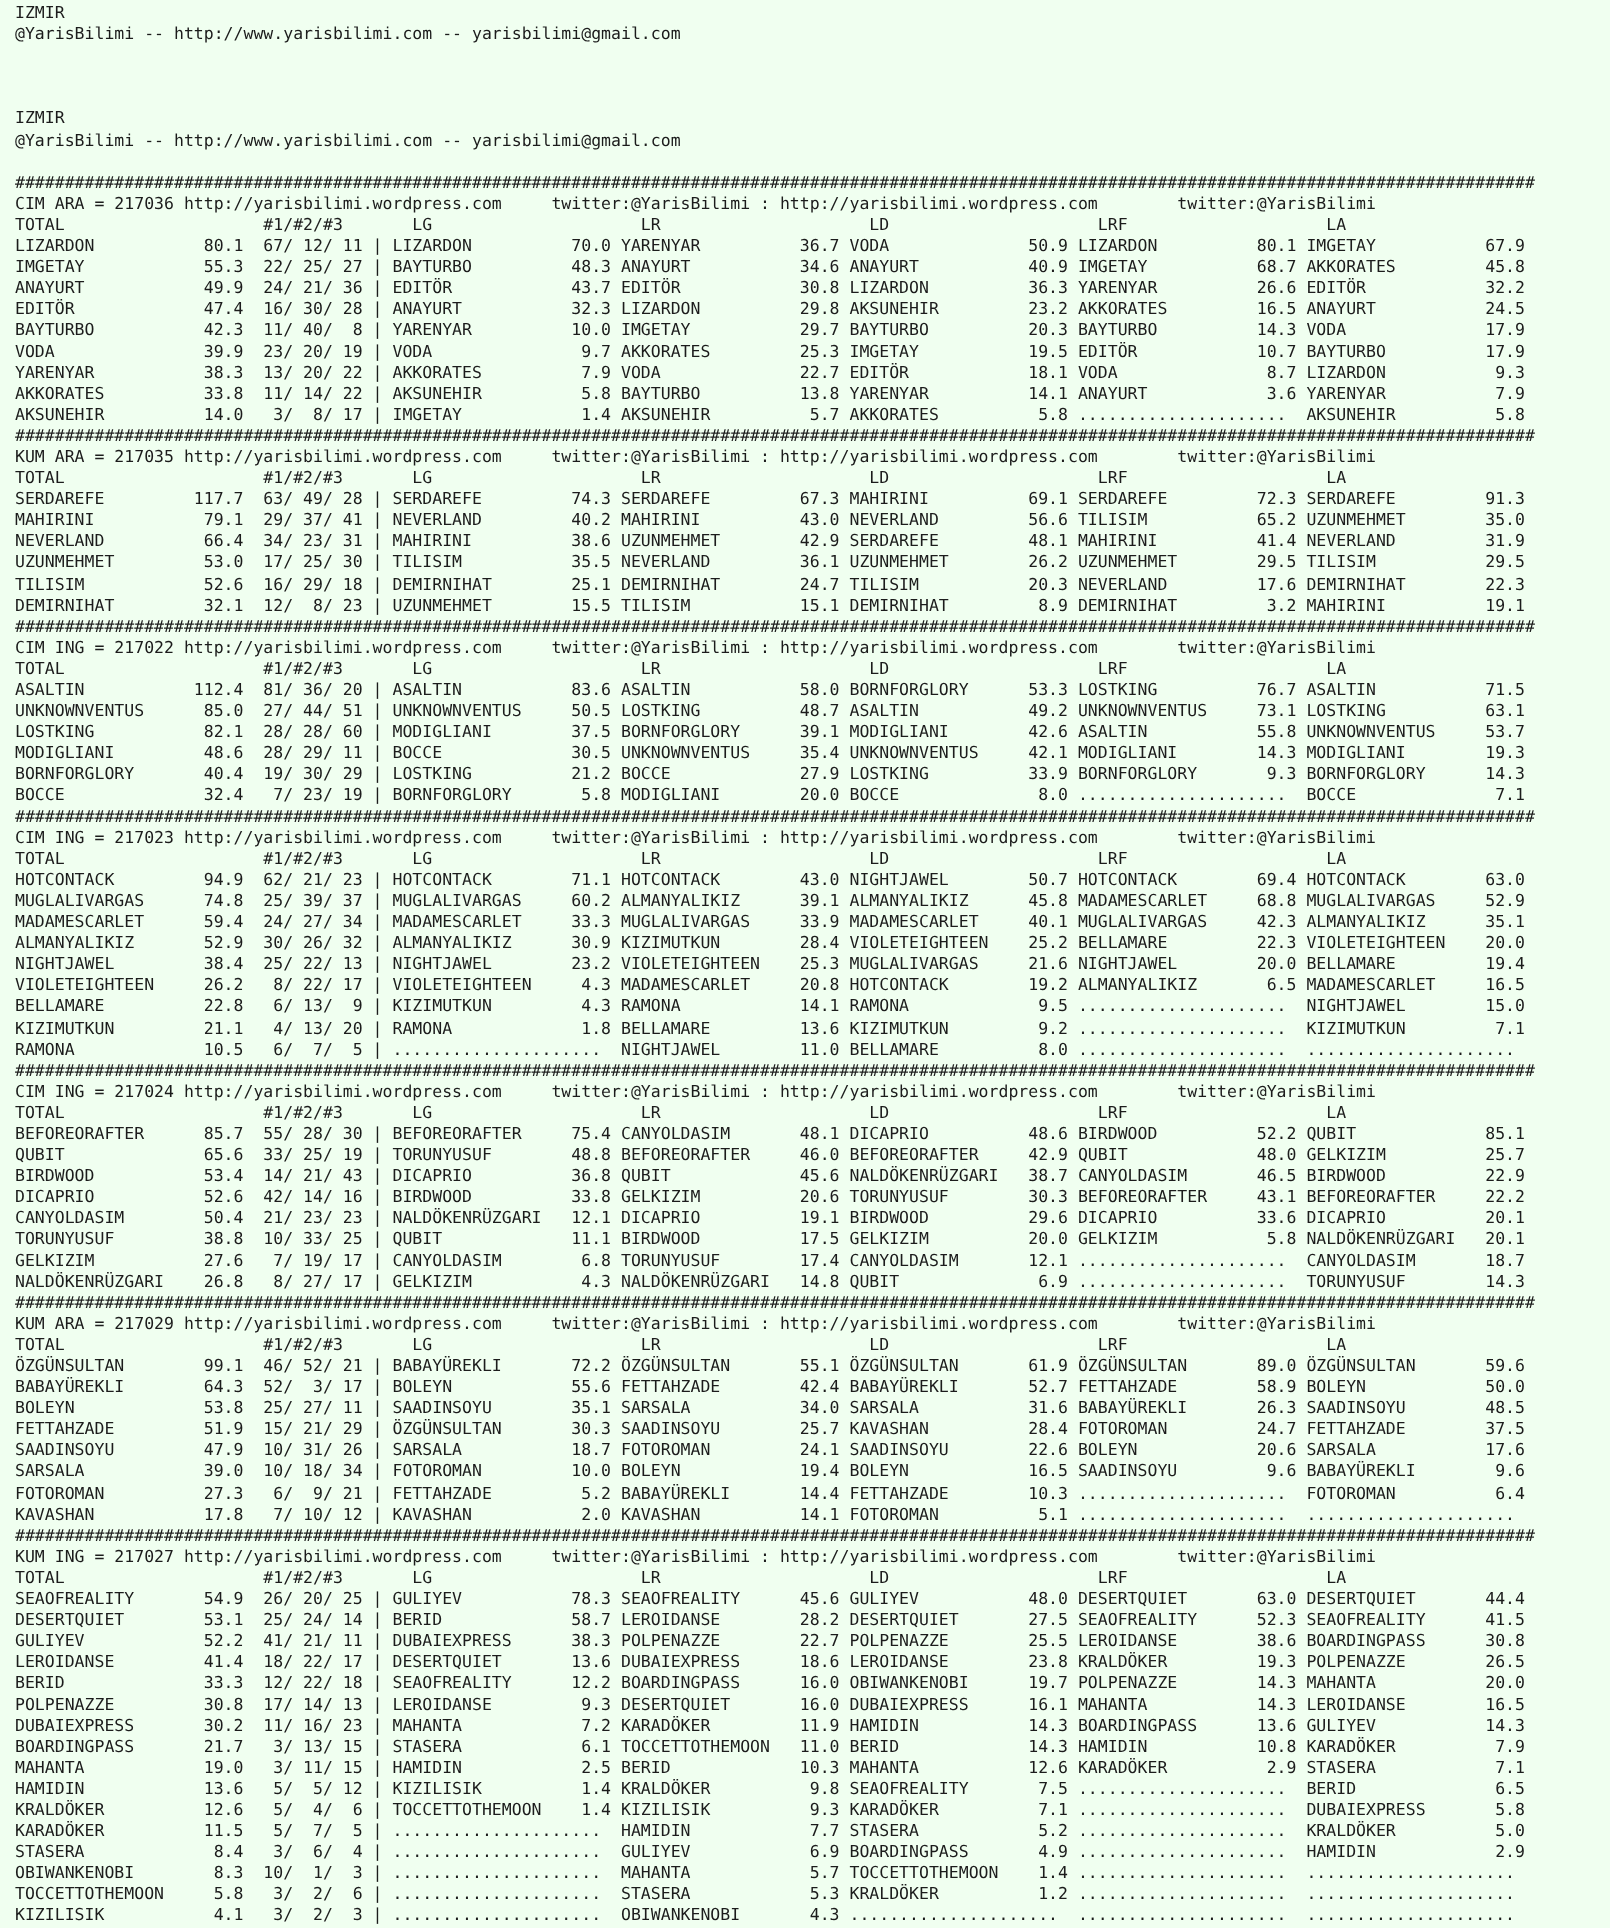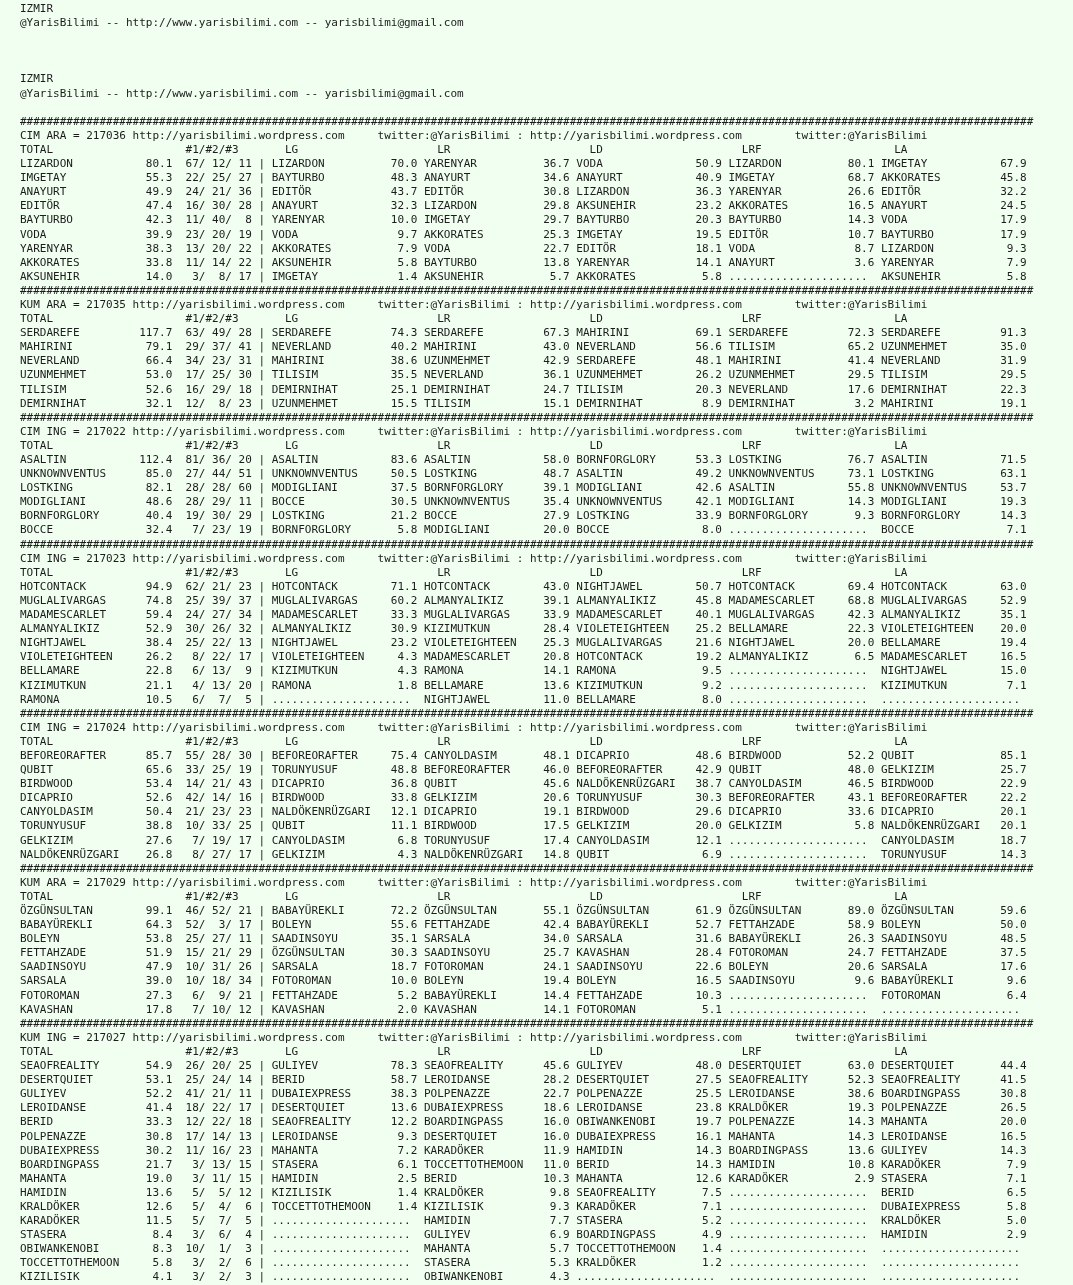--- a/index.html
+++ b/index.html
@@ -4,21 +4,21 @@
 <style>
   html, body { margin: 0; padding: 0; }
   body {
     background: #f0fff0;
     color: #1c1c1c;
     width: 1073px;
     height: 1285px;
     overflow: hidden;
     font-family: "DejaVu Sans Mono", "Liberation Mono", monospace;
   }
-  .page { padding: 2px 0 0 20px; }
+  .page { padding: 2px 0 0 10px; }
   .mono {
     font-family: "DejaVu Sans Mono", "Liberation Mono", monospace;
     font-size: 11px;
     line-height: 14.1px;
     white-space: pre;
     margin: 0;
   }
   .blank-3 { height: 42.3px; }
   .blank-1 { height: 14.1px; }
 </style>

